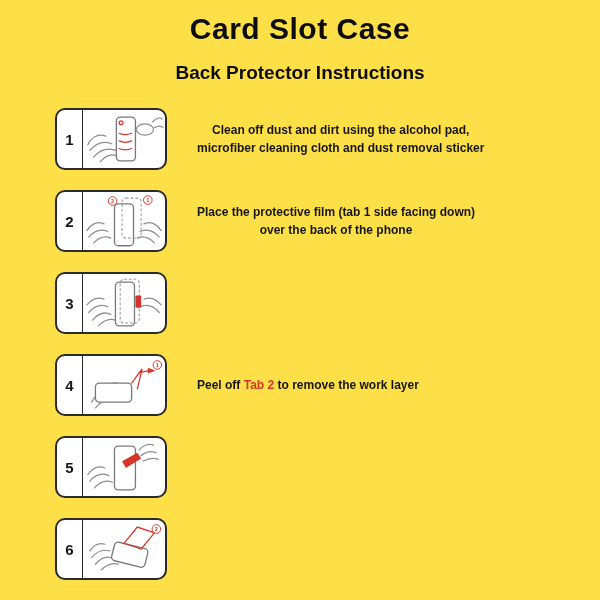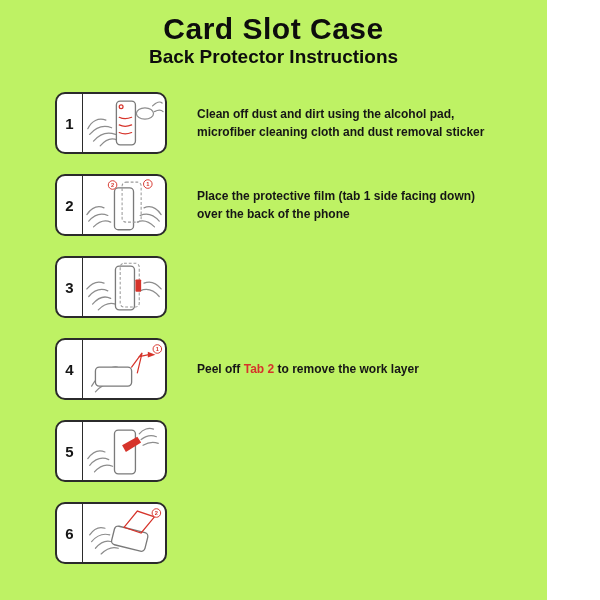--- a/index.html
+++ b/index.html
@@ -1,36 +1,36 @@
 <!DOCTYPE html>
 <html><head>
 <meta charset="utf-8">
 <style>
   :root { --red: #d6342b; --ink: #161616; --hand: #8d8d8d; --phone: #7a7a7a; }
   * { box-sizing: border-box; }
   html, body { margin: 0; padding: 0; background: #fff; }
   body { font-family: "Liberation Sans", sans-serif; color: var(--ink); }
-  .page { width: 547px; height: 600px; background: #bef264; overflow: hidden; position: relative; }
+  .page { width: 600px; height: 600px; background: #fde047; overflow: hidden; position: relative; }
 
   header { text-align: center; padding-top: 12px; }
   h1 { margin: 0; font-size: 30px; font-weight: 700; letter-spacing: .5px; color: #0d0d0d; }
-  h2 { margin: 0 0 0 0; font-size: 19px; font-weight: 700; color: #0d0d0d; }
+  h2 { margin: 16px 0 0 0; font-size: 19px; font-weight: 700; color: #0d0d0d; }
 
   .steps { margin-top: 24px; padding-left: 55px; display: flex; flex-direction: column; gap: 20px; }
   .step-row { display: flex; align-items: center; gap: 30px; }
 
   .step-box { width: 112px; height: 62px; flex: 0 0 112px; border: 2px solid #2b2b2b;
               border-radius: 10px; display: flex; overflow: hidden; background: #fff; }
   .step-num { width: 26px; flex: 0 0 26px; display: flex; align-items: center; justify-content: center;
               font-size: 15px; font-weight: 700; border-right: 1.5px solid #2b2b2b; }
   .step-art { flex: 1; padding: 1px; }
   .step-art svg { width: 100%; height: 100%; display: block; }
 
   .step-text { margin: 0; font-size: 12px; font-weight: 700; line-height: 1.5;
-               white-space: pre-line; max-width: 400px; color: var(--ink); }
+               white-space: pre-line; max-width: 400px; color: var(--ink); text-align: center; }
   .red { color: var(--red); }
 
   
   .hand  { fill: none; stroke: var(--hand); stroke-width: 1.3; stroke-linecap: round; }
   .phone { fill: #fff; stroke: var(--phone); stroke-width: 1.4; }
   .film  { fill: none; stroke: #9a9a9a; stroke-width: 1.1; stroke-dasharray: 3 2; }
   .redline { fill: none; stroke: var(--red); stroke-width: 1.3; stroke-linecap: round; }
   .redfill { fill: var(--red); stroke: none; }
   .badge-c { fill: #fff; stroke: var(--red); stroke-width: 1; }
   .badge-t { fill: var(--red); font-size: 6px; font-weight: 700; text-anchor: middle;

